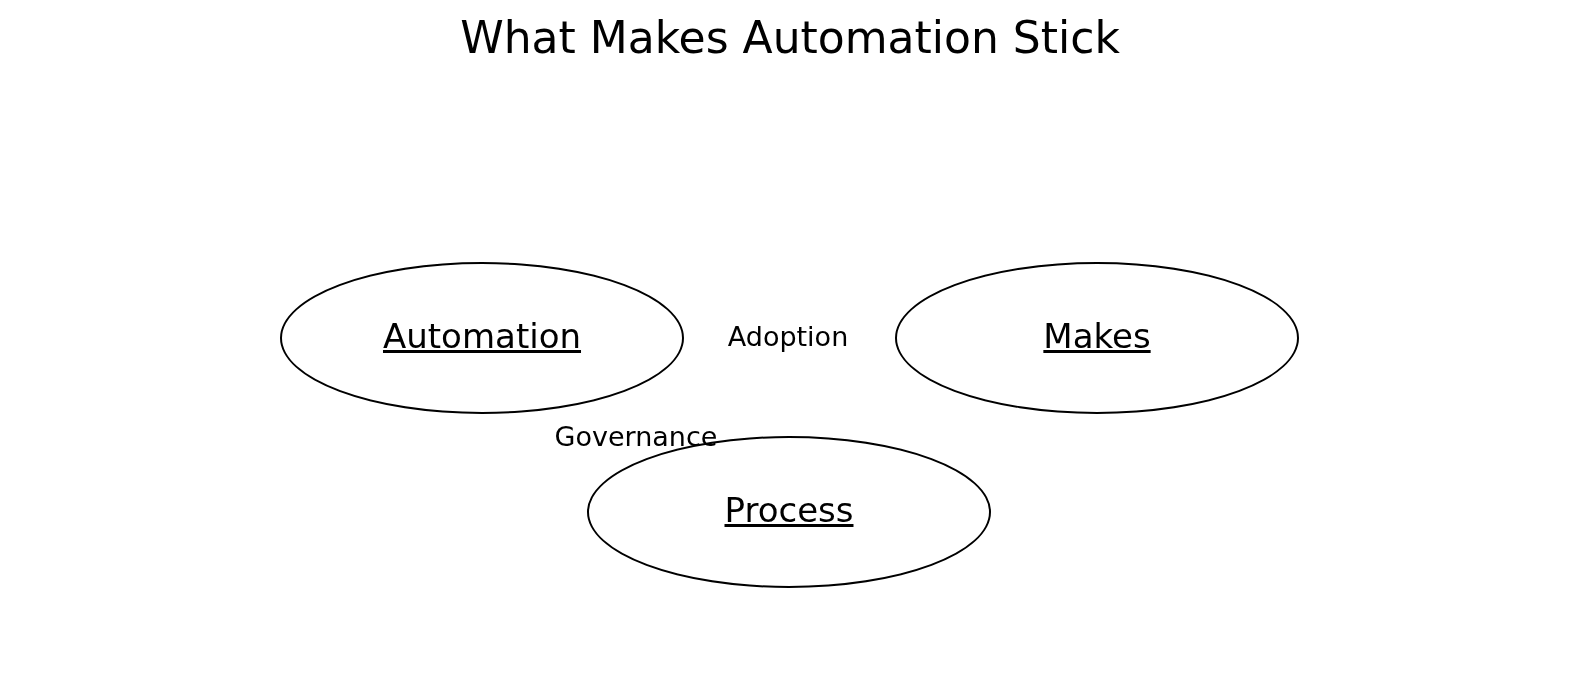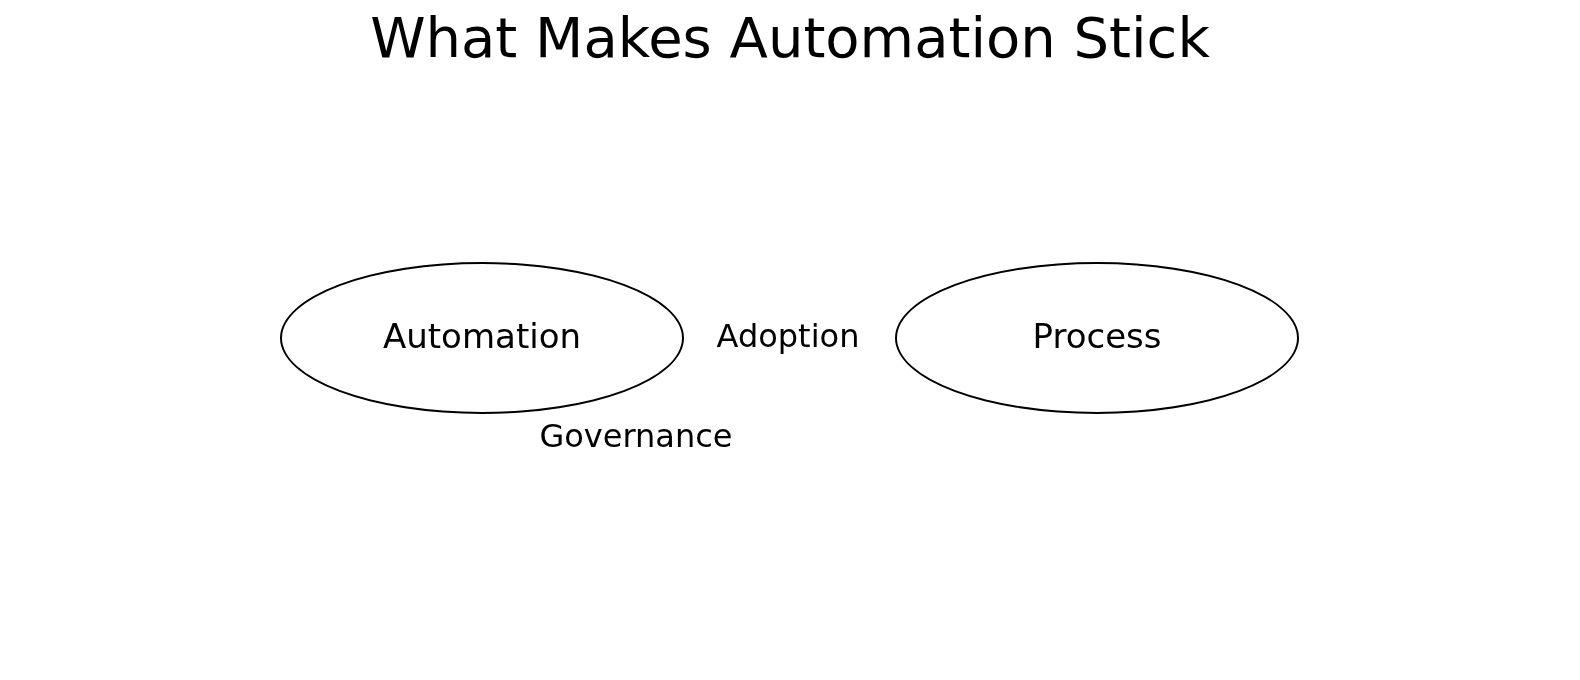--- a/index.html
+++ b/index.html
@@ -14,54 +14,55 @@
     background: #ffffff;
     overflow: hidden;
     font-family: "DejaVu Sans", sans-serif;
     color: #000000;
   }
   .title {
     position: absolute;
     left: 790px;
     top: 38px;
     transform: translate(-50%, -50%);
-    font-size: 56px;
+    font-size: 44px;
     font-weight: normal;
     line-height: 1;
     white-space: nowrap;
     margin: 0;
     color: #000000;
   }
   .node {
     position: absolute;
     width: 404px;
     height: 152px;
     transform: translate(-50%, -50%);
     border: 2.3px solid #000000;
     border-radius: 50%;
     background: transparent;
     display: flex;
     align-items: center;
     justify-content: center;
     box-sizing: border-box;
+    text-decoration: underline;
   }
   .node-automation { left: 482px;  top: 338px; }
   .node-people     { left: 1097px; top: 338px; }
   .node-process    { left: 789px;  top: 512px; }
   .node-label {
     font-size: 34px;
     line-height: 1;
     white-space: nowrap;
     transform: translateY(-2px);
     color: #000000;
   }
   .edge-label {
     position: absolute;
     transform: translate(-50%, -50%);
-    font-size: 32px;
+    font-size: 27px;
     line-height: 1;
     white-space: nowrap;
     color: #000000;
     z-index: 2;
   }
   .el-adoption   { left: 788px; top: 336px; }
   .el-reliability{ left: 636px; top: 436px; }
   .el-governance { left: 942px; top: 436px; }
 </style>
 </head>
@@ -69,22 +70,25 @@
 
 <div class="canvas">
 
   <h1 class="title">What Makes Automation Stick</h1>
 
   <div class="node node-automation">
     <span class="node-label">Automation</span>
   </div>
 
   <div class="node node-people">
+    <span class="node-label">Makes</span>
+  </div>
+
+  <div class="node node-process">
     <span class="node-label">Process</span>
   </div>
-
 
   <span class="edge-label el-adoption">Adoption</span>
 
   <span class="edge-label el-reliability">Governance</span>
 
 
 </div>
 
 </body></html>

